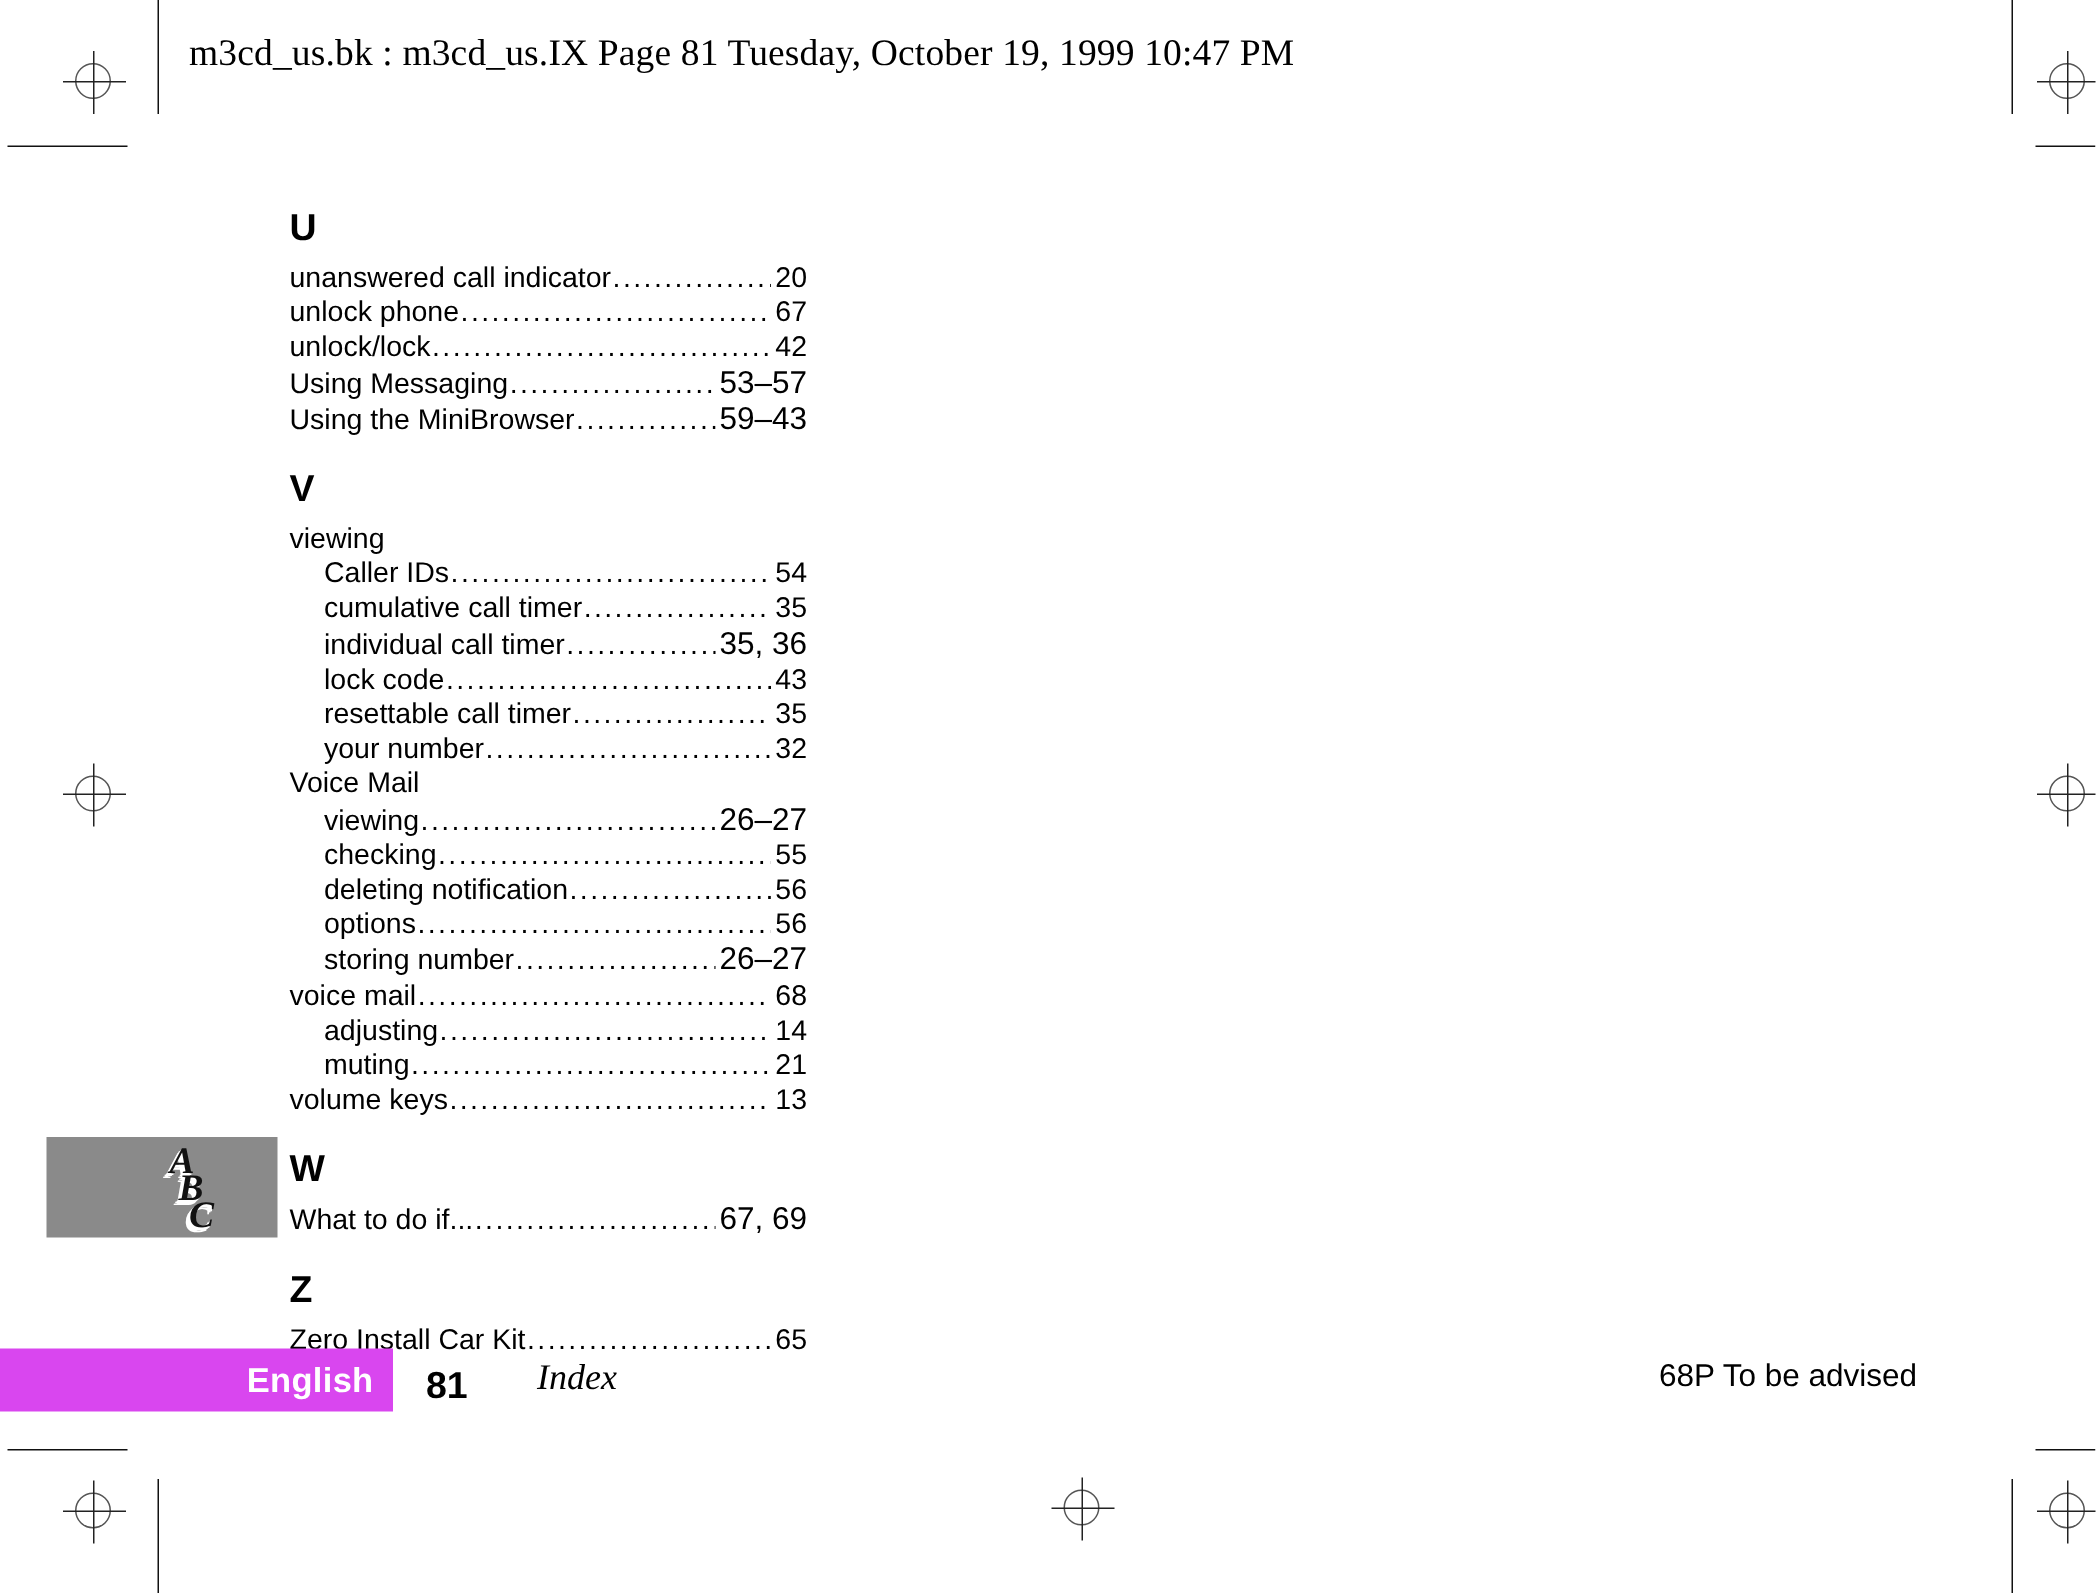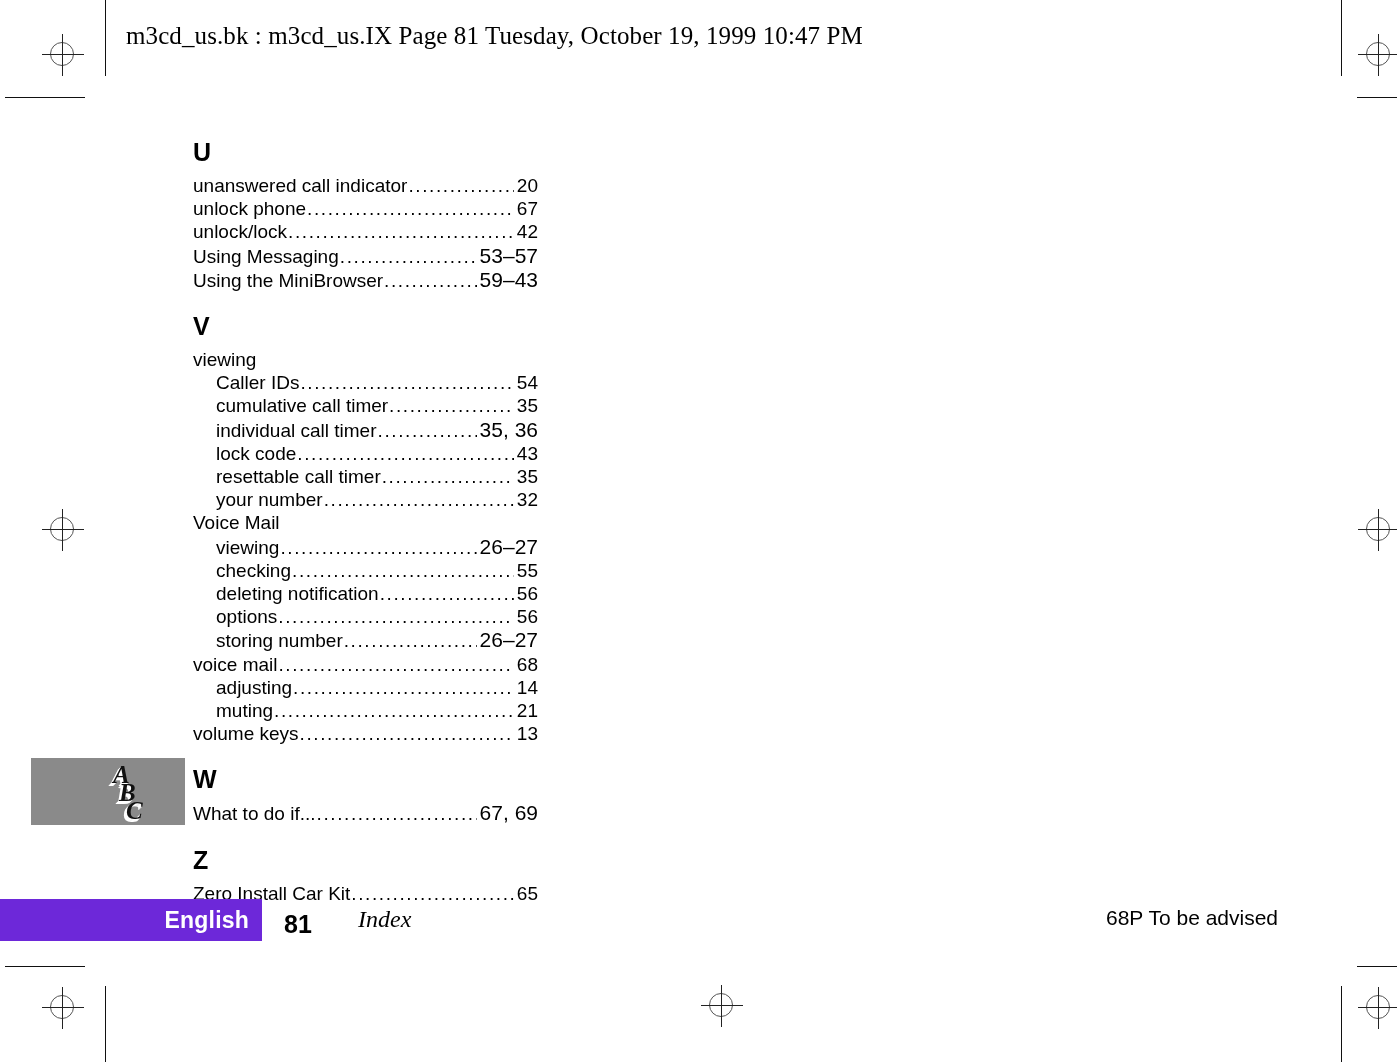--- a/index.html
+++ b/index.html
@@ -173,21 +173,21 @@
     z-index: -1;
   }
 
   
   .footer-bar {
     position: absolute;
     left: 0;
     top: 899px;
     width: 262px;
     height: 42px;
-    background: #6d28d9;
+    background: #d946ef;
   }
   .footer-bar .lang {
     position: absolute;
     right: 13px;
     top: 8px;
     color: #ffffff;
     font-size: 23px;
     font-weight: bold;
     letter-spacing: 0.2px;
   }

